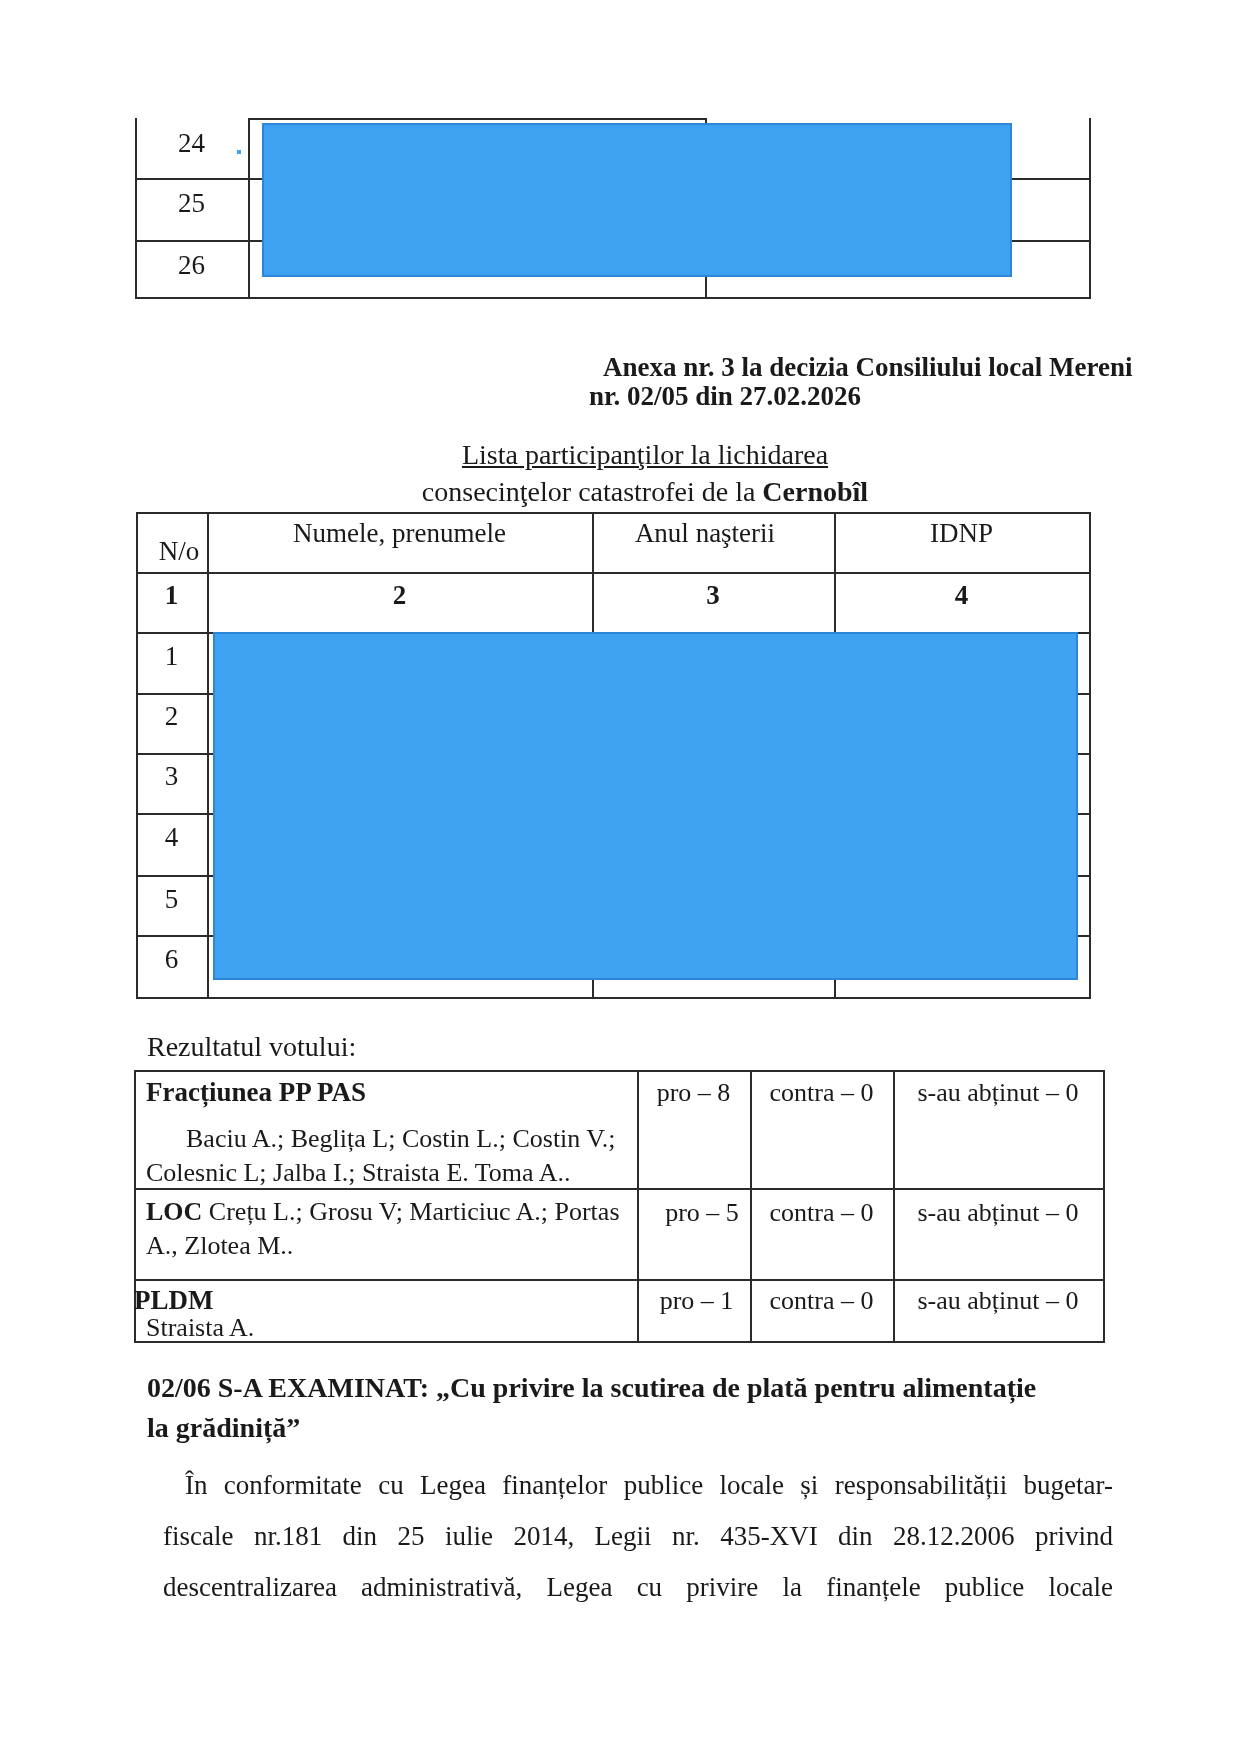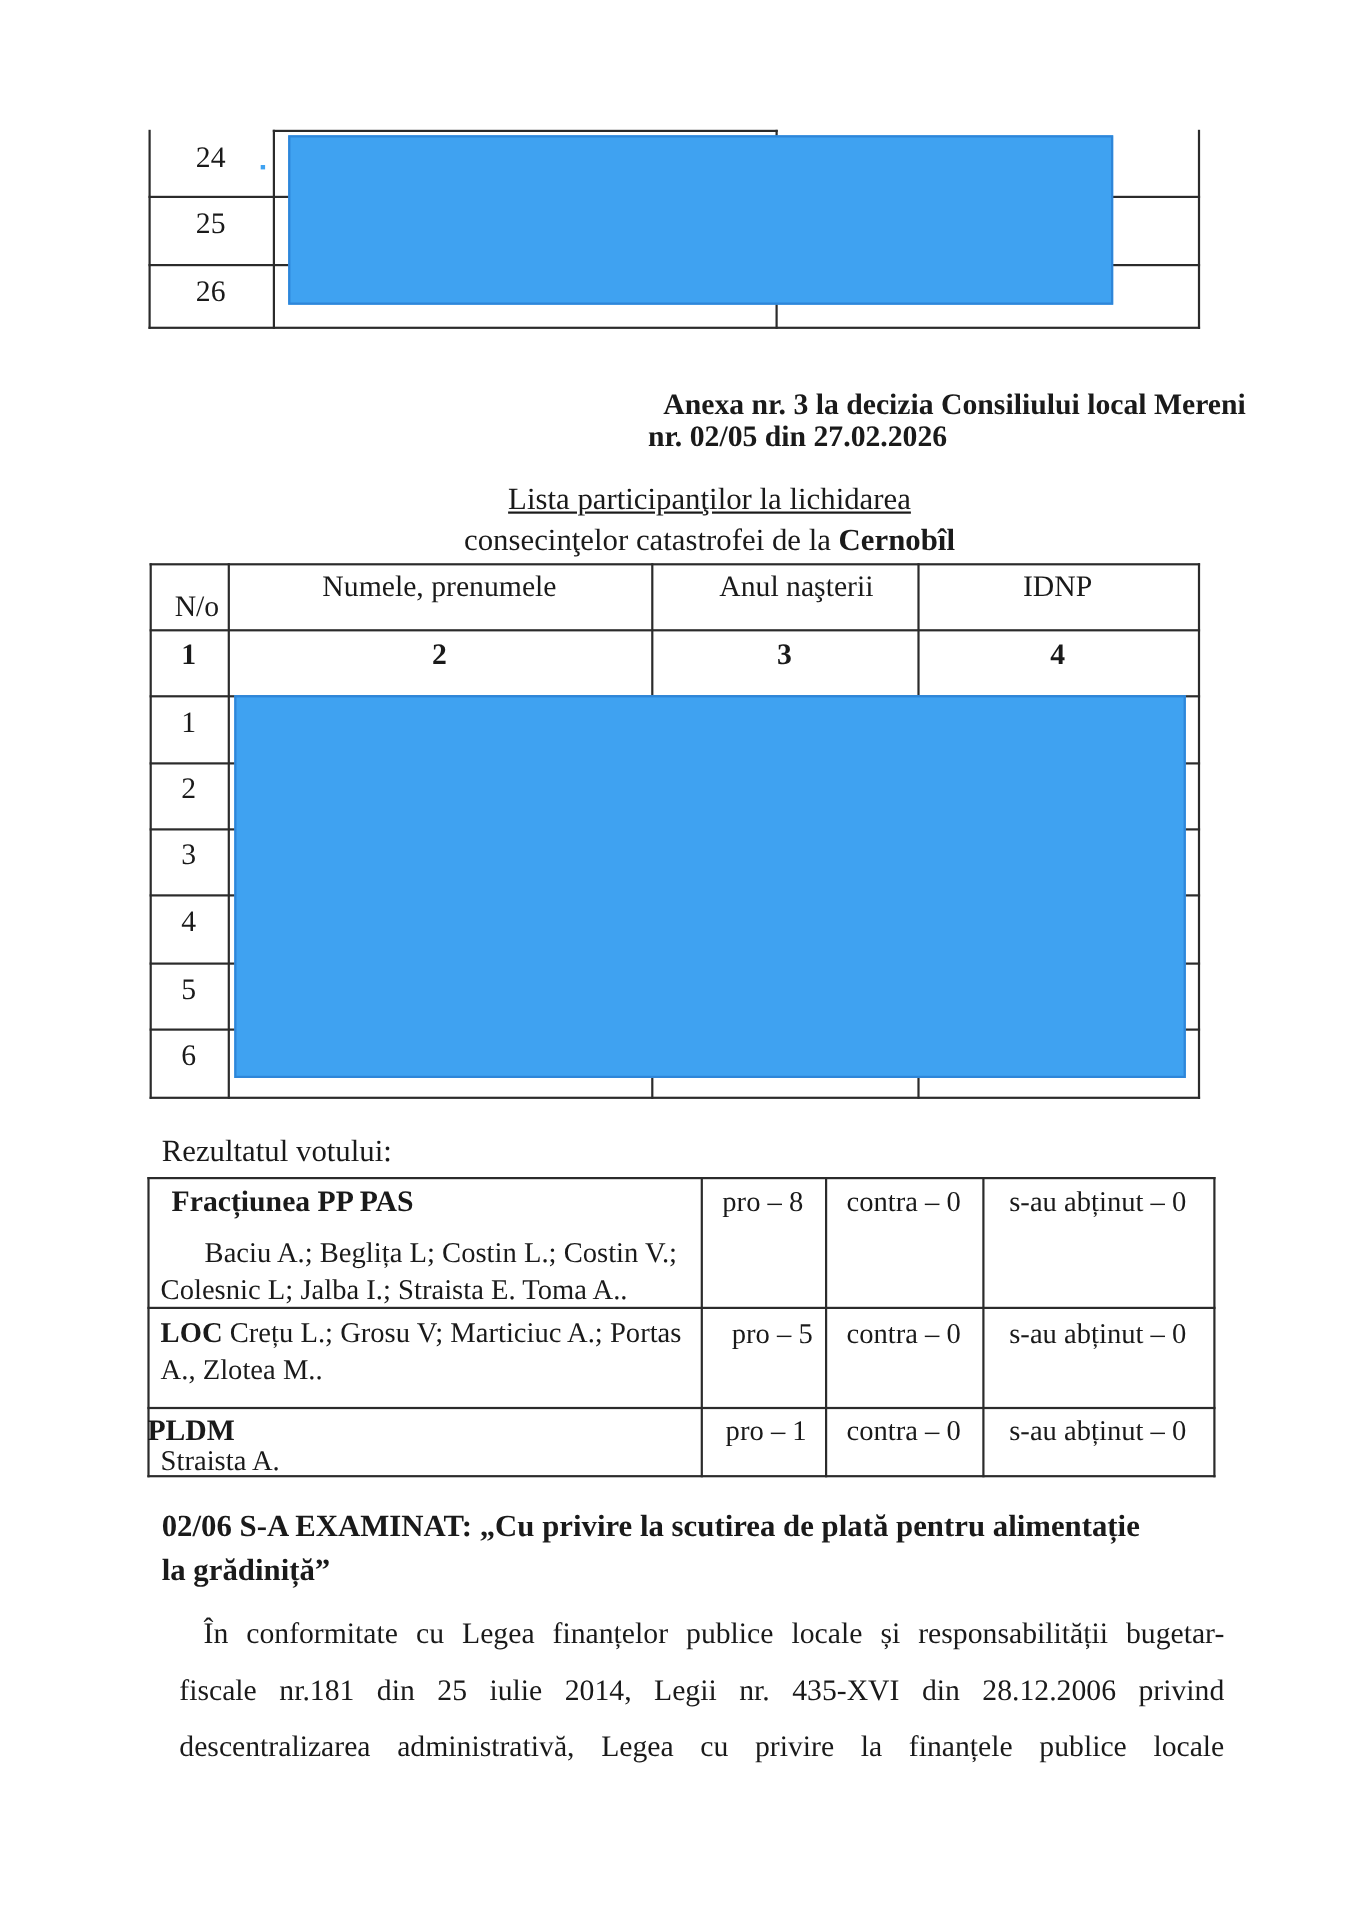--- a/index.html
+++ b/index.html
@@ -81,21 +81,21 @@
     <div class="ln" style="left:136px;top:632px;width:955px;height:2px;"></div>
     <div class="ln" style="left:136px;top:693px;width:955px;height:2px;"></div>
     <div class="ln" style="left:136px;top:753px;width:955px;height:2px;"></div>
     <div class="ln" style="left:136px;top:813px;width:955px;height:2px;"></div>
     <div class="ln" style="left:136px;top:875px;width:955px;height:2px;"></div>
     <div class="ln" style="left:136px;top:935px;width:955px;height:2px;"></div>
     <div class="ln" style="left:136px;top:997px;width:955px;height:2px;"></div>
 
     <div class="cell t27" style="left:136px;top:536px;width:86px;">N/o</div>
     <div class="cell t27" style="left:207px;top:518px;width:385px;">Numele, prenumele</div>
-    <div class="cell t27" style="left:592px;top:518px;width:226px;padding-left:19px;">Anul naşterii</div>
+    <div class="cell t27" style="left:592px;top:518px;width:226px;">Anul naşterii</div>
     <div class="cell t27" style="left:834px;top:518px;width:255px;">IDNP</div>
 
     <div class="cell b t27" style="left:136px;top:580px;width:71px;">1</div>
     <div class="cell b t27" style="left:207px;top:580px;width:385px;">2</div>
     <div class="cell b t27" style="left:592px;top:580px;width:242px;">3</div>
     <div class="cell b t27" style="left:834px;top:580px;width:255px;">4</div>
 
     <div class="cell t27" style="left:136px;top:641px;width:71px;">1</div>
     <div class="cell t27" style="left:136px;top:701px;width:71px;">2</div>
     <div class="cell t27" style="left:136px;top:761px;width:71px;">3</div>
@@ -114,21 +114,21 @@
     <div class="ln" style="left:637px;top:1070px;width:2px;height:273px;"></div>
     <div class="ln" style="left:750px;top:1070px;width:2px;height:273px;"></div>
     <div class="ln" style="left:893px;top:1070px;width:2px;height:273px;"></div>
     <div class="ln" style="left:1103px;top:1070px;width:2px;height:273px;"></div>
 
     <div class="ln" style="left:134px;top:1070px;width:971px;height:2px;"></div>
     <div class="ln" style="left:134px;top:1188px;width:971px;height:2px;"></div>
     <div class="ln" style="left:134px;top:1279px;width:971px;height:2px;"></div>
     <div class="ln" style="left:134px;top:1341px;width:971px;height:2px;"></div>
 
-    <div class="abs b t27" style="left:146px;top:1077px;margin-left:10px;">Fracțiunea PP PAS</div>
+    <div class="abs b t27" style="left:146px;top:1077px;">Fracțiunea PP PAS</div>
     <div class="abs t26" style="left:146px;top:1124px;margin-left:40px;">Baciu A.; Beglița L; Costin L.; Costin V.;</div>
     <div class="abs t26" style="left:146px;top:1158px;">Colesnic L; Jalba I.; Straista E. Toma A..</div>
     <div class="cell t26" style="left:637px;top:1078px;width:113px;">pro – 8</div>
     <div class="cell t26" style="left:750px;top:1078px;width:143px;">contra – 0</div>
     <div class="cell t26" style="left:893px;top:1078px;width:210px;">s-au abținut – 0</div>
 
     <div class="abs t26" style="left:146px;top:1197px;">
       <span class="b">LOC</span><span> Crețu L.; Grosu V; Marticiuc A.; Portas</span>
     </div>
     <div class="abs t26" style="left:146px;top:1231px;">A., Zlotea M..</div>

